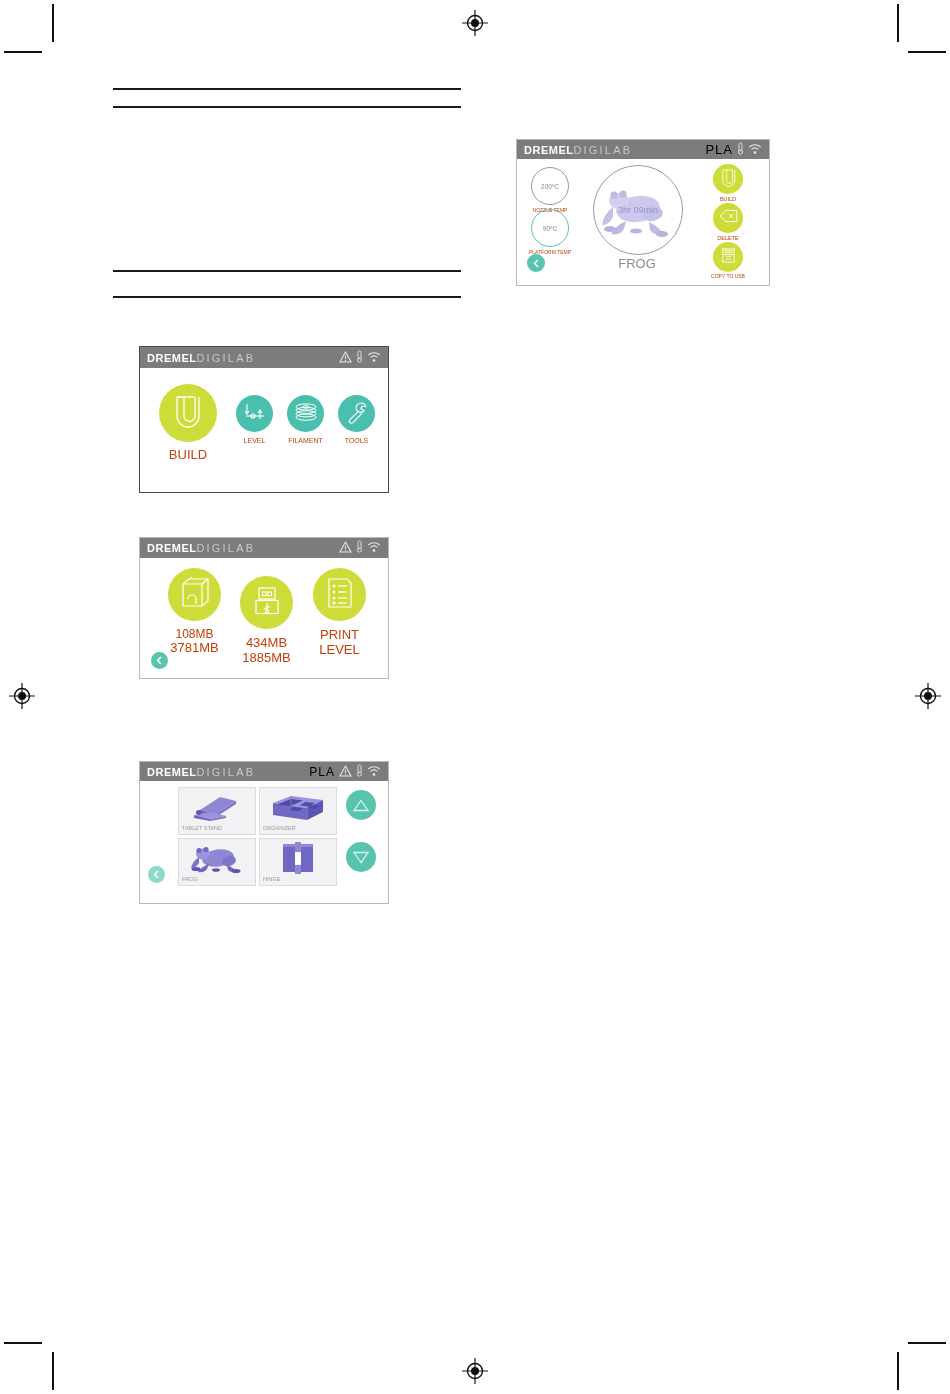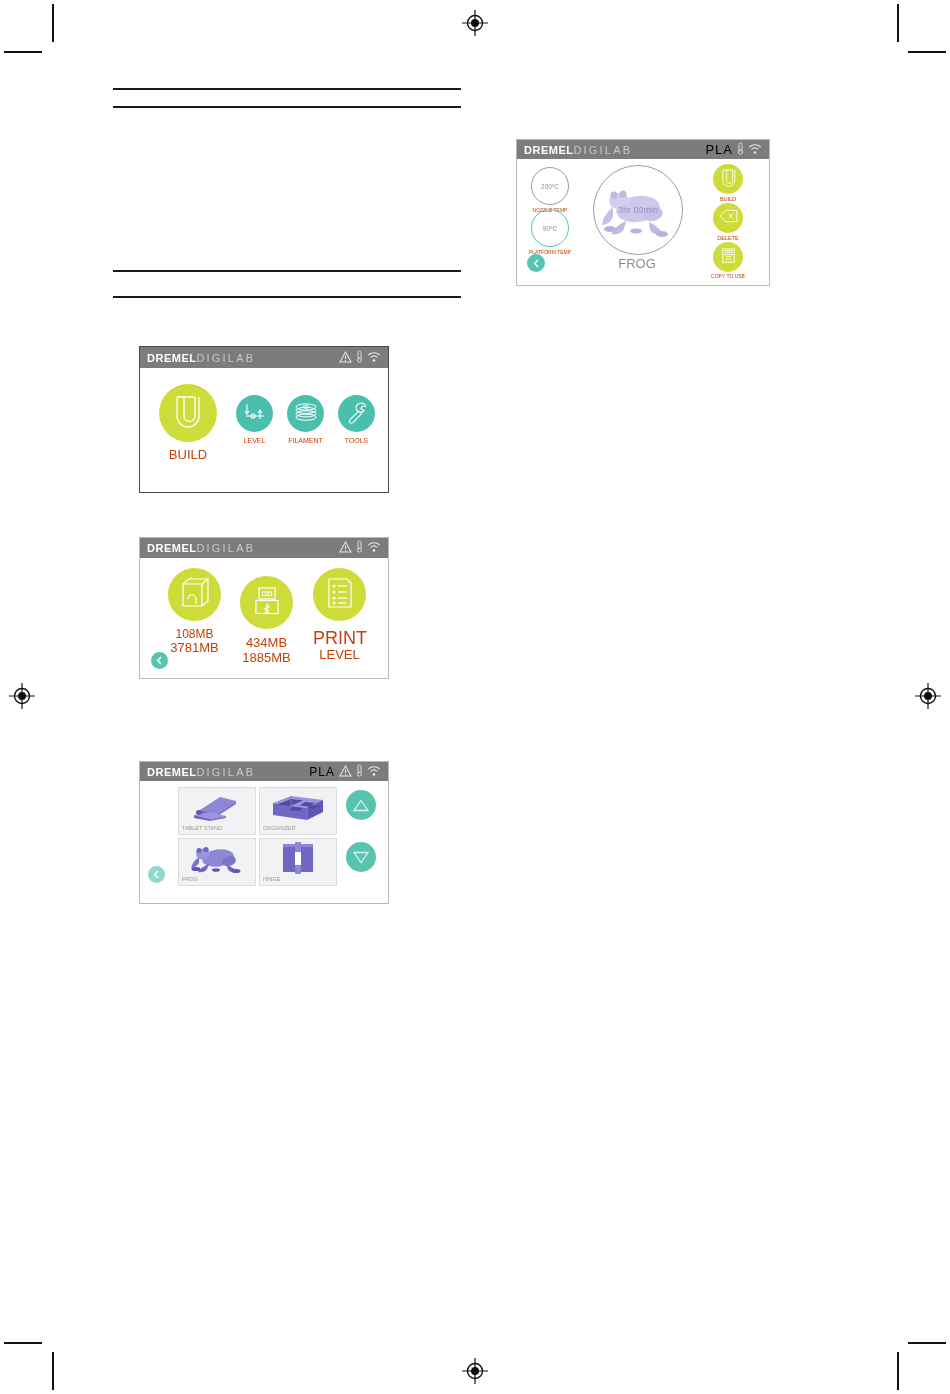--- a/index.html
+++ b/index.html
@@ -261,21 +261,21 @@
               <path d="M12 9 H21" stroke="#ffffff" stroke-width="1.2"></path>
             <circle cx="8" cy="15" r="1.5" fill="#ffffff"></circle>
               <path d="M12 15 H21" stroke="#ffffff" stroke-width="1.2"></path>
             <circle cx="8" cy="21" r="1.5" fill="#ffffff"></circle>
               <path d="M12 21 H21" stroke="#ffffff" stroke-width="1.2"></path>
             <circle cx="8" cy="26" r="1.5" fill="#ffffff"></circle>
               <path d="M12 26 H21" stroke="#ffffff" stroke-width="1.2"></path>
           </svg>
         </span>
       </div>
-      <div class="tile-label" style="font-size:18px;margin-top:7px;width:53px;">PRINT</div>
+      <div class="tile-label" style="font-size:13px;margin-top:7px;width:53px;">PRINT</div>
       <div class="tile-label" style="font-size:13px;width:53px;">LEVEL</div>
     </div>
 
     <div class="backbtn" style="left:11px;top:94px;width:17px;height:17px;">
       <svg width="9" height="9" viewBox="0 0 9 9">
           <path d="M6 1 L2.6 4.5 L6 8" fill="none" stroke="#ffffff" stroke-width="1.5"></path>
         </svg>
     </div>
   </div>
 </div>

